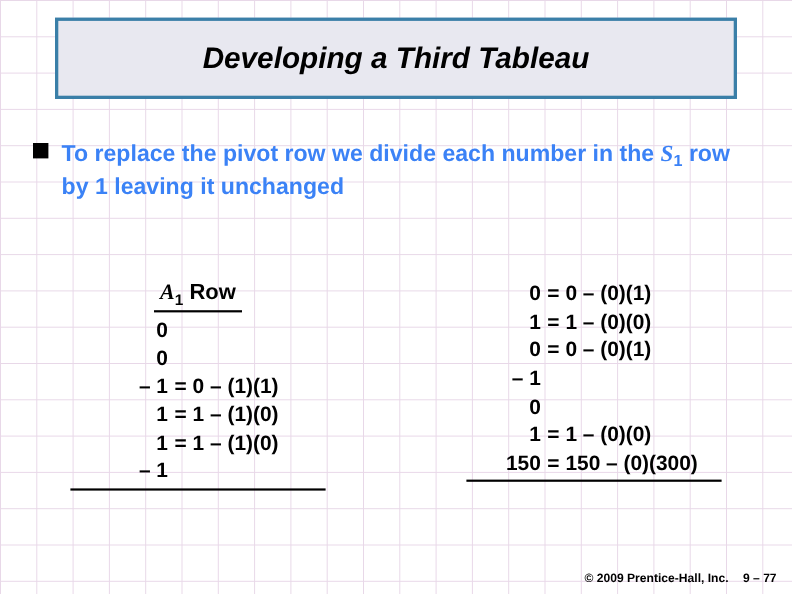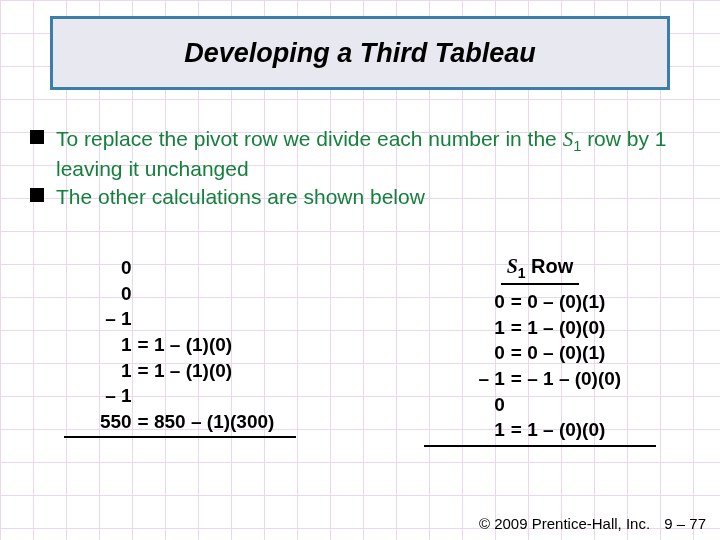--- a/index.html
+++ b/index.html
@@ -45,22 +45,22 @@
   .bullet-mark {
     width: 14px;
     height: 14px;
     background: #000;
     margin-top: 4px;
     margin-right: 12px;
     flex: 0 0 auto;
   }
   .bullet-text {
     font-size: 21px;
-    font-weight: normal;
-    color: #15803d;
+    font-weight: bold;
+    color: #3b82f6;
     line-height: 1.25;
   }
   .ital { font-style: italic; font-family: "Times New Roman", serif; }
   .sub { font-size: 0.7em; vertical-align: sub; }
   .columns {
     position: absolute;
     top: 255px;
     left: 0;
     width: 720px;
     display: flex;
@@ -95,72 +95,67 @@
   .lhs { width: 46px; text-align: right; }
   .rhs { padding-left: 6px; }
   .col-rule {
     border-top: 2px solid #000;
     margin-top: 2px;
   }
   .footer {
     position: absolute;
     bottom: 8px;
     right: 14px;
-    font-size: 15px;
+    font-size: 11px;
     color: #000;
+    font-weight: bold;
   }
   .slidenum { color: #000; margin-left: 10px; }
 </style>
 </head>
 <body>
 
 <div class="title-bar">
   <div class="title-text">Developing a Third Tableau</div>
 </div>
 
 <div class="bullets">
   <div class="bullet-row">
     <div class="bullet-mark"></div>
     <div class="bullet-text">
       <span>To replace the pivot row we divide each number in the </span><span class="ital">S</span><span class="sub">1</span><span> row by 1 leaving it unchanged</span>
     </div>
   </div>
-  <div class="bullet-row">
-    <div class="bullet-mark"></div>
-    <div class="bullet-text">
-      <span>The other calculations are shown below</span>
-    </div>
-  </div>
 </div>
 
 <div class="columns">
   <div class="col">
+    <div class="col-header">
+      <span class="ital">A</span><span class="sub">1</span><span> Row</span>
+    </div>
     <div class="rows">
       <div class="calc-row"><span class="lhs">0</span></div>
       <div class="calc-row"><span class="lhs">0</span></div>
-      <div class="calc-row"><span class="lhs">– 1</span></div>
+      <div class="calc-row"><span class="lhs">– 1</span><span class="rhs">= 0 – (1)(1)</span></div>
       <div class="calc-row"><span class="lhs">1</span><span class="rhs">= 1 – (1)(0)</span></div>
       <div class="calc-row"><span class="lhs">1</span><span class="rhs">= 1 – (1)(0)</span></div>
       <div class="calc-row"><span class="lhs">– 1</span></div>
-      <div class="calc-row"><span class="lhs">550</span><span class="rhs">= 850 – (1)(300)</span></div>
     </div>
     <div class="col-rule" style="width:232px"></div>
   </div>
 
   <div class="col">
-    <div class="col-header">
-      <span class="ital">S</span><span class="sub">1</span><span> Row</span>
-    </div>
     <div class="rows">
       <div class="calc-row"><span class="lhs">0</span><span class="rhs">= 0 – (0)(1)</span></div>
       <div class="calc-row"><span class="lhs">1</span><span class="rhs">= 1 – (0)(0)</span></div>
       <div class="calc-row"><span class="lhs">0</span><span class="rhs">= 0 – (0)(1)</span></div>
-      <div class="calc-row"><span class="lhs">– 1</span><span class="rhs">= – 1 – (0)(0)</span></div>
+      <div class="calc-row"><span class="lhs">– 1</span></div>
       <div class="calc-row"><span class="lhs">0</span></div>
       <div class="calc-row"><span class="lhs">1</span><span class="rhs">= 1 – (0)(0)</span></div>
+      <div class="calc-row"><span class="lhs">150</span><span class="rhs">= 150 – (0)(300)</span></div>
     </div>
     <div class="col-rule" style="width:232px"></div>
   </div>
 </div>
 
 <div class="footer">
   <span>© 2009 Prentice-Hall, Inc.</span>
   <span class="slidenum">9 – 77</span>
 </div>
 

